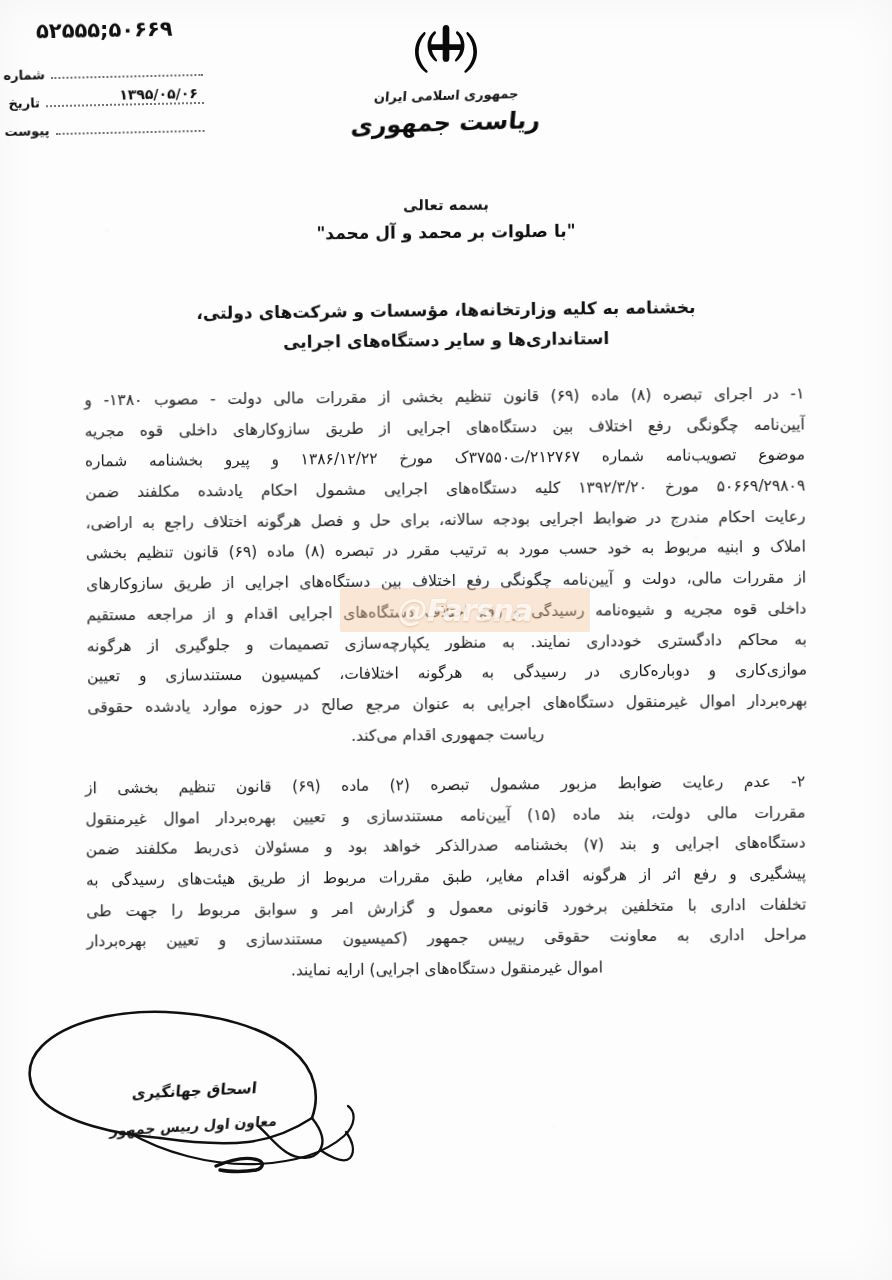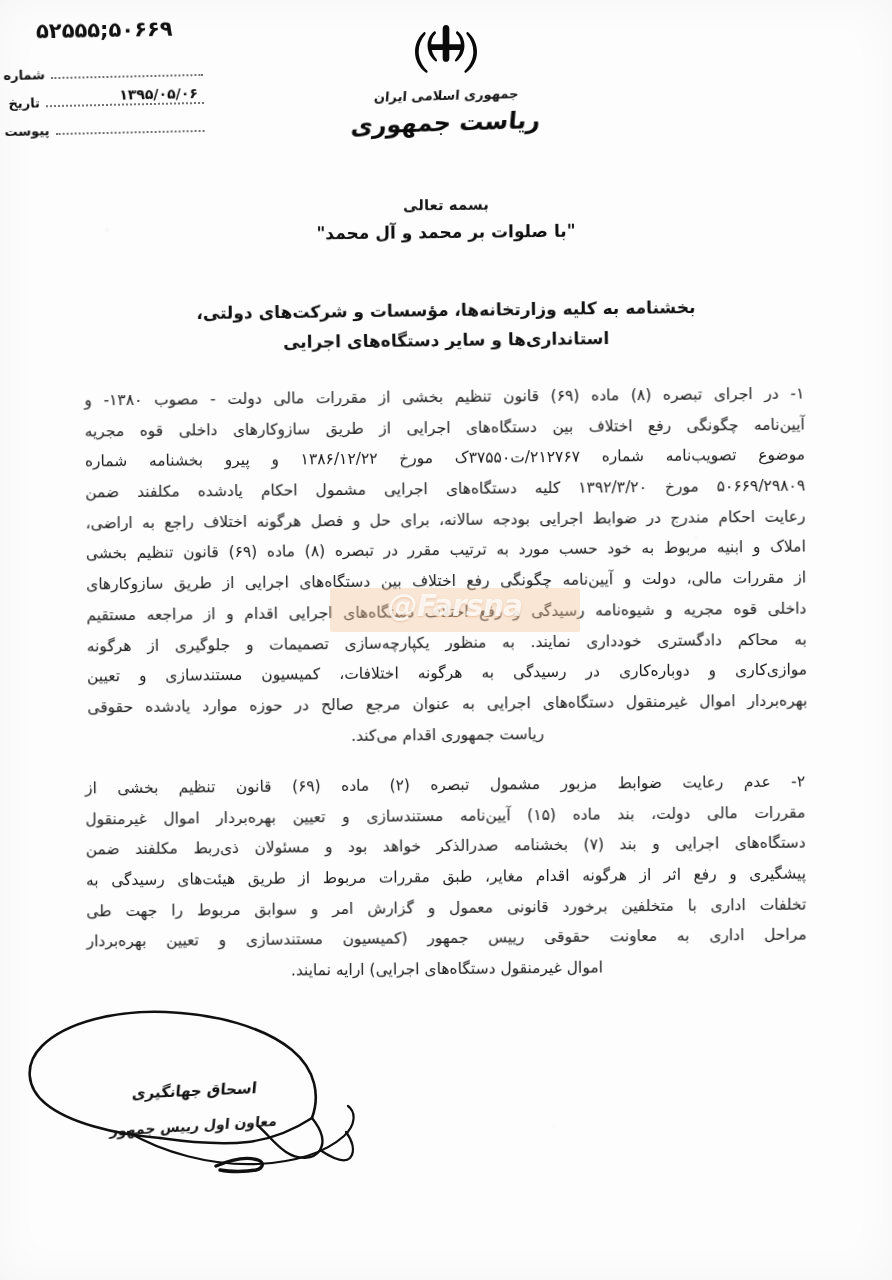--- a/index.html
+++ b/index.html
@@ -145,24 +145,24 @@
     text-align-last:justify;
     white-space:normal;
   }
   .para-line.center-last{
     text-align-last:center;
   }
 
   
   .watermark{
     position:absolute;
-    left:330px;top:588px;
+    left:340px;top:588px;
     width:250px;height:44px;
     background:rgba(242,196,152,.40);
-    display:flex;justify-content:center;
+    display:flex;align-items:center;justify-content:center;
     pointer-events:none;
     z-index:5;
     border-radius:2px;
   }
   .watermark-text{
     font-size:30px;font-weight:700;
     font-style:italic;
     color:rgba(255,255,255,.82);
     letter-spacing:-1px;
     direction:ltr;

